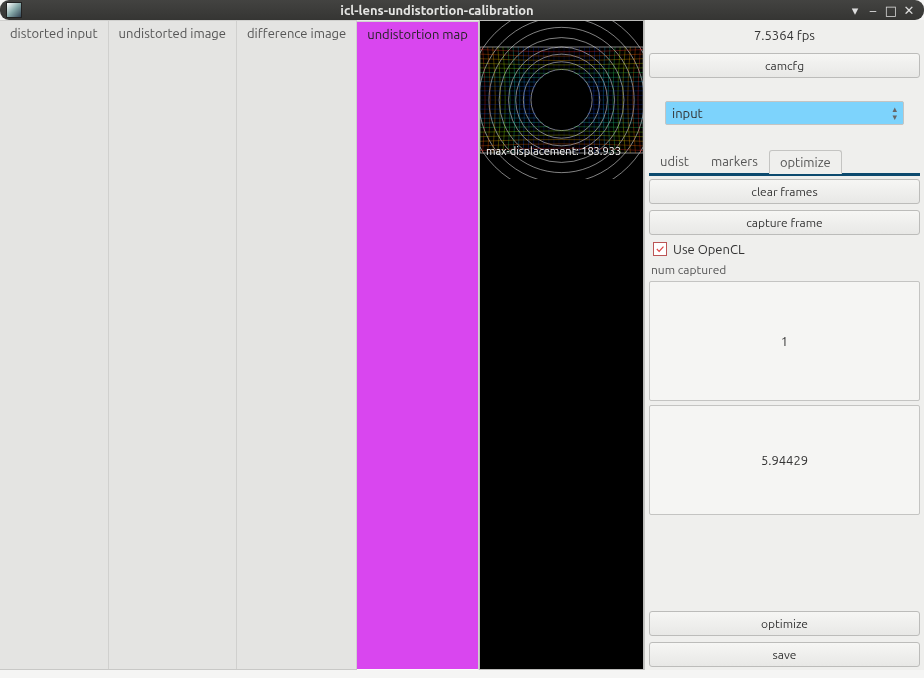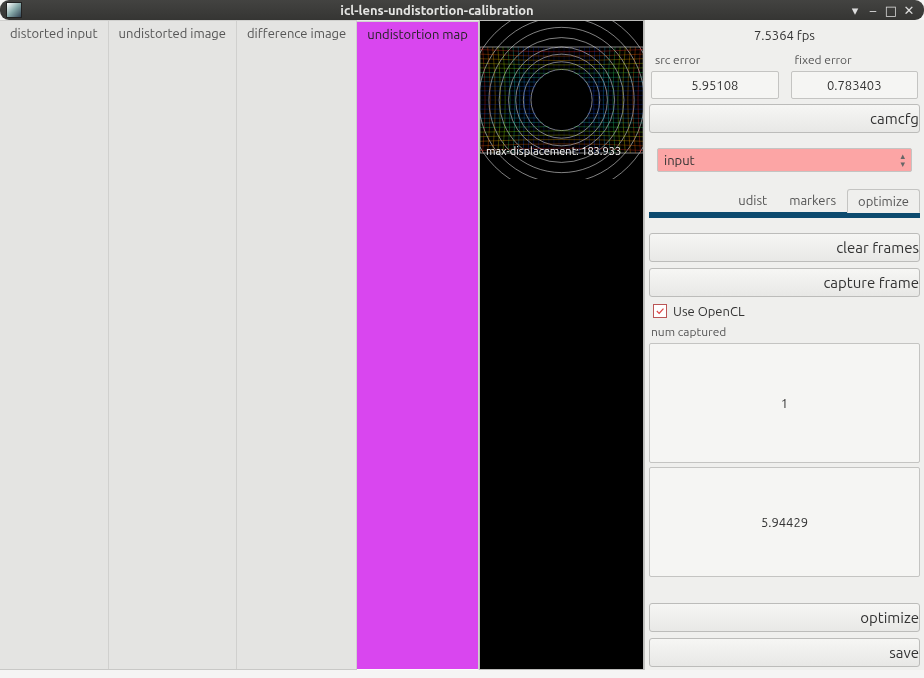--- a/index.html
+++ b/index.html
@@ -22,24 +22,24 @@
   .view svg { position:absolute; inset:0; }
   .overlay-label { position:absolute; top:124px; left:6px; color:#fff; font-size:11px; text-shadow:0 0 2px #000; }
 
   
   .right { width:280px; border-left:1px solid #c4c4c2; background:#efefed; display:flex; flex-direction:column; font-size:13px; color:#333; }
   .fps { text-align:center; padding:8px 0; }
   .row2 { display:flex; }
   .col { flex:1; padding:0 4px; }
   .lbl { font-size:12px; color:#555; padding:3px 6px; }
   .valuebox { border:1px solid #c4c4c2; background:#f5f5f3; text-align:center; padding:6px 0; margin:2px; border-radius:2px; }
-  .btn { display:block; width:calc(100% - 8px); margin:3px 4px; padding:5px 0; text-align:right; border:1px solid #bcbcba; background:linear-gradient(#f6f6f4,#e8e8e6); border-radius:3px; cursor:pointer; font-size:15px; color:#333; }
-  .select { display:flex; align-items:center; margin:12px; border:1px solid #c4c4c2; background:#fca5a5; border-radius:2px; padding:3px 6px; cursor:pointer; }
+  .btn { display:block; width:calc(100% - 8px); margin:3px 4px; padding:5px 0; text-align:center; border:1px solid #bcbcba; background:linear-gradient(#f6f6f4,#e8e8e6); border-radius:3px; cursor:pointer; font-size:12px; color:#333; }
+  .select { display:flex; align-items:center; margin:20px; border:1px solid #c4c4c2; background:#7dd3fc; border-radius:2px; padding:3px 6px; cursor:pointer; }
   .select span.arrow { margin-left:auto; font-size:9px; color:#666; line-height:8px; }
-  .subtabs { display:flex; margin:4px 4px 12px 4px; border-bottom:6px solid #0c4a6e;justify-content:flex-end; }
+  .subtabs { display:flex; margin:4px 4px 0 4px; border-bottom:3px solid #0c4a6e; }
   .subtab { padding:4px 10px; font-size:13px; color:#555; border:1px solid transparent; cursor:pointer; }
   .subtab.active { border:1px solid #c4c4c2; border-bottom:1px solid #efefed; background:#efefed; border-radius:3px 3px 0 0; position:relative; top:1px; }
   .check { display:flex; align-items:center; gap:6px; padding:4px 8px; }
   .check .box { width:14px; height:14px; border:1px solid #b55; background:#fff; display:flex; align-items:center; justify-content:center; color:#d44; font-size:11px; font-weight:bold; }
   .bigval { border:1px solid #c4c4c2; background:#f5f5f3; margin:2px 4px; text-align:center; display:flex; align-items:center; justify-content:center; border-radius:2px; }
 </style>
 </head>
 <body>
 
 <div class="titlebar">
@@ -145,30 +145,20 @@
         </g>
 
         <circle cx="320" cy="310" r="116" fill="#000"></circle>
       </svg>
       <div class="overlay-label">max-displacement: 183.933</div>
     </div>
   </div>
 
   <div class="right">
     <div class="fps">7.5364 fps</div>
-    <div class="row2">
-      <div class="col">
-        <div class="lbl">src error</div>
-        <div class="valuebox">5.95108</div>
-      </div>
-      <div class="col">
-        <div class="lbl">fixed error</div>
-        <div class="valuebox">0.783403</div>
-      </div>
-    </div>
     <button class="btn">camcfg</button>
     <div class="select">
       <span>input</span>
       <span class="arrow">▴<br>▾</span>
     </div>
     <div class="subtabs">
       <div class="subtab">udist</div>
       <div class="subtab">markers</div>
       <div class="subtab active">optimize</div>
     </div>

